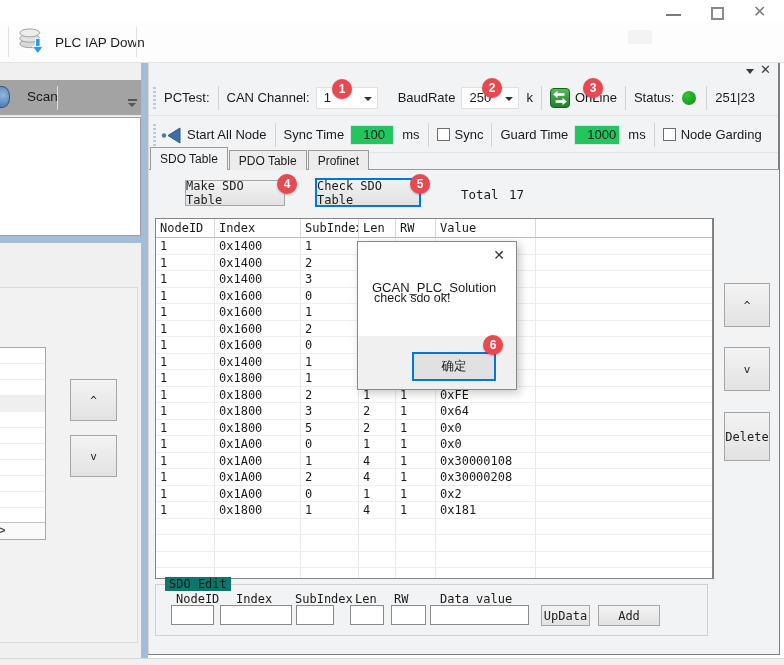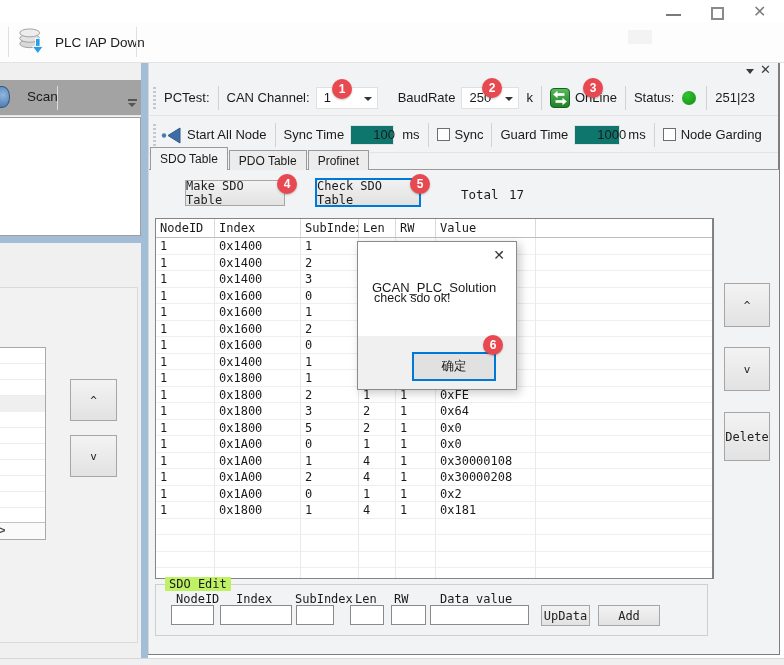--- a/index.html
+++ b/index.html
@@ -60,21 +60,21 @@
 
   .toolbar { position:absolute; display:flex; align-items:center; height:36px; left:149px; width:629px; border-bottom:1px solid #e4e4e4; }
   .toolbar1 { top:80px; }
   .toolbar2 { top:117px; }
   .grip { width:3px; height:22px; margin:0 3px 0 4px;
     background-image:repeating-linear-gradient(to bottom,#c3c9d2 0 2px, transparent 2px 4px); }
   .tsep { width:1px; height:24px; background:#d2d2d2; margin:0 8px; }
   .tlabel { white-space:nowrap; }
   .combo { position:relative; height:22px; background:#fff; border:1px solid #e0e0e0; display:flex; align-items:center; padding-left:7px; }
   .combo .arr { position:absolute; right:5px; top:9px; width:0; height:0; border-left:4px solid transparent; border-right:4px solid transparent; border-top:4px solid #333; }
-  .tb-input { height:20px; background:#0f766e; border:1px solid #e2e2e2; display:flex; align-items:center; padding-left:22px; }
+  .tb-input { height:20px; background:#22c55e; border:1px solid #e2e2e2; display:flex; align-items:center; padding-left:12px; }
   .cb { width:13px; height:13px; background:#fff; border:1px solid #6e6e6e; }
   .dot { width:14px; height:14px; border-radius:50%; background:radial-gradient(circle at 35% 30%, #35c235, #0e8f0e); }
 
   
   .tabs { left:150px; top:147px; height:23px; display:flex; align-items:flex-end; z-index:3; }
   .tab { height:20px; padding:0 9px; border:1px solid #9a9a9a; border-bottom:none; background:#ececec;
     font-family:Liberation Sans, sans-serif; font-size:12px; display:flex; align-items:center; margin-right:1px; }
   .tab.active { height:23px; background:#f2f3f4; }
   .tab-page { left:149px; top:169px; width:630px; height:485px; border-top:1px solid #9a9a9a; background:#f2f3f4; }
 
@@ -97,21 +97,21 @@
   .t-cell { padding-left:4px; line-height:16px; border-right:1px solid #e9e9e9; border-bottom:1px solid #efefef; overflow:hidden; white-space:nowrap; }
   .t-cell:last-child { border-right:none; }
 
   .right-divider { left:713px; top:218px; width:1px; height:361px; background:#7e7e7e; }
   .btn-up   { left:724px; top:283px; width:46px; height:44px; }
   .btn-down { left:724px; top:347px; width:46px; height:44px; }
   .btn-del  { left:724px; top:412px; width:46px; height:49px; font-size:12px; }
 
   
   .sdo-edit { left:155px; top:584px; width:553px; height:52px; border:1px solid #cfcfcf; }
-  .sdo-edit-title { left:165px; top:577px; background:#bef264; padding:0 4px; font-family:"DejaVu Sans Mono", monospace; font-size:12px; z-index:2; }
+  .sdo-edit-title { left:165px; top:577px; background:#0f766e; padding:0 4px; font-family:"DejaVu Sans Mono", monospace; font-size:12px; z-index:2; }
   .f-label { position:absolute; top:592px; font-family:"DejaVu Sans Mono", monospace; font-size:12px; }
   .f-input { position:absolute; top:605px; height:20px; background:#fff; border:1px solid #8a8a8a; }
   .btn-updata { left:541px; top:605px; width:49px; height:21px; font-size:12px; }
   .btn-add    { left:598px; top:605px; width:62px; height:21px; font-size:12px; }
 
   .status-strip { left:0; top:658px; width:784px; height:7px; background:#f0f0f0; border-top:1px solid #d8d8d8; }
 
   
   .dialog { left:357px; top:241px; width:160px; height:149px; background:#fff; border:1px solid #8a8a8a;
     box-shadow:3px 3px 9px rgba(0,0,0,0.22); z-index:40; }

